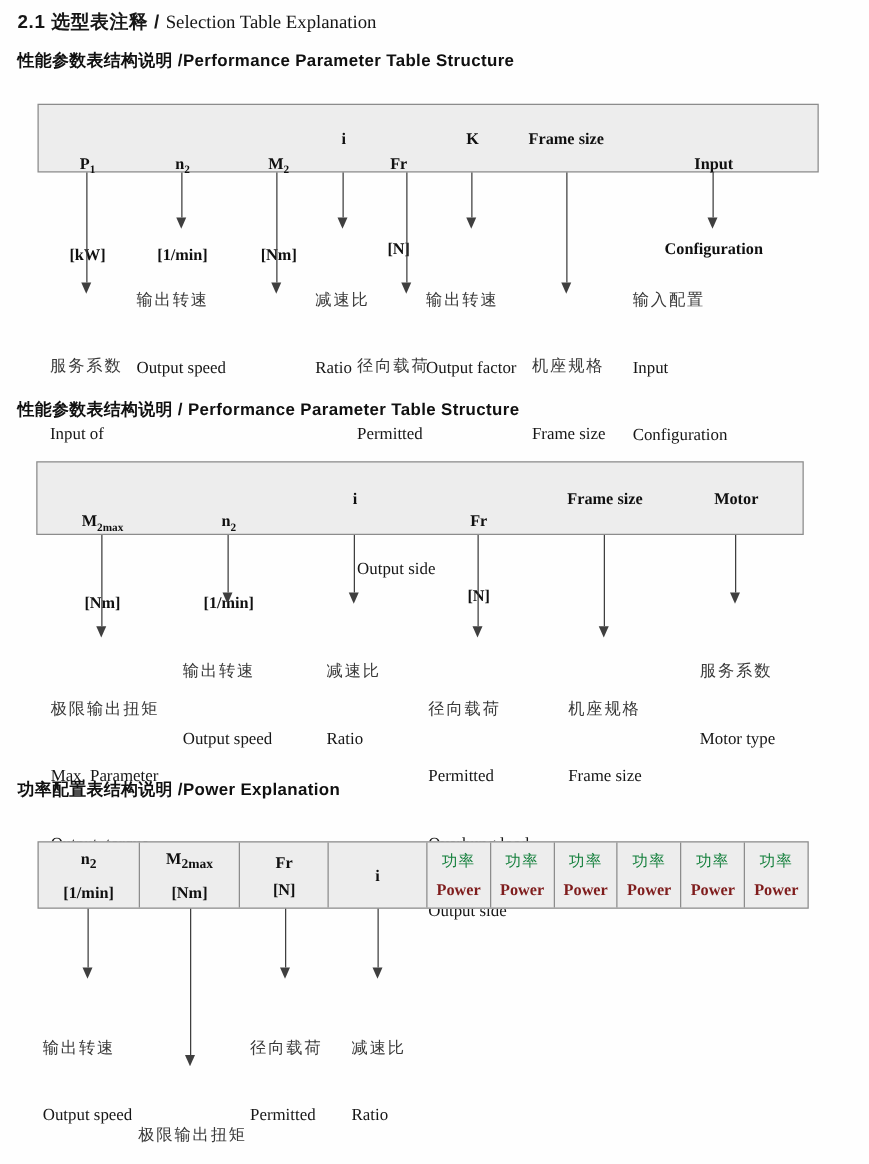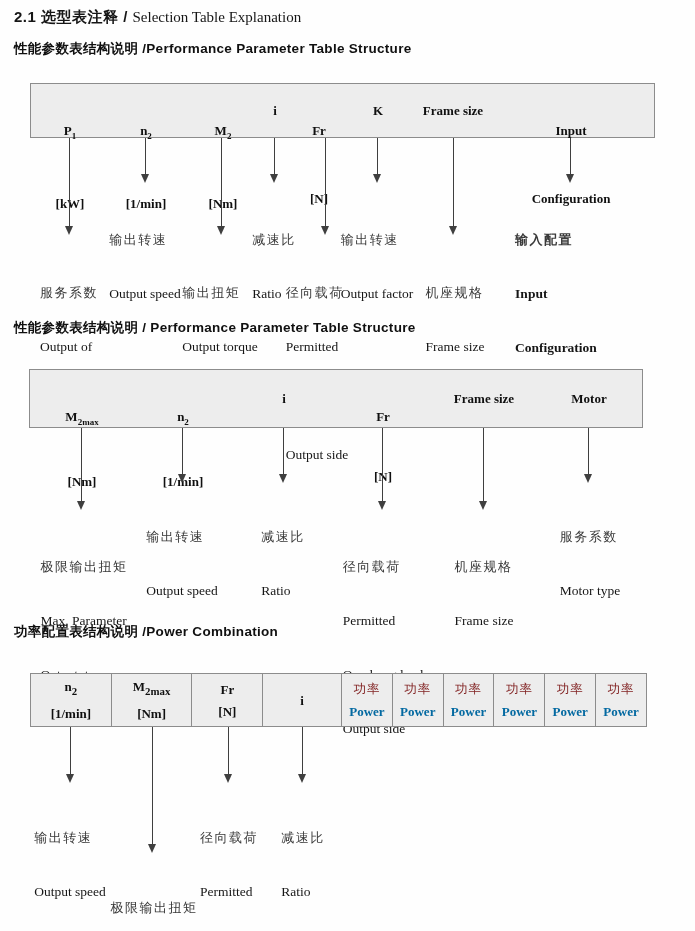--- a/index.html
+++ b/index.html
@@ -21,22 +21,22 @@
   .cell.one{top:50%;}
   .cx{transform:translateX(-50%);}
   .cell.one.cx{transform:translate(-50%,-50%);}
   
   .t3row{position:absolute;display:flex;width:100%;height:100%;}
   .t3cell{box-sizing:border-box;border-right:1px solid #8c8c8c;display:flex;flex-direction:column;
           justify-content:center;align-items:center;text-align:center;}
   .t3cell:last-child{border-right:none;}
   .t3cell .sym{font-weight:bold;font-size:13px;line-height:15px;color:#101010;}
   .t3cell .unit{font-weight:bold;font-size:13px;line-height:15px;margin-top:7px;color:#101010;}
-  .t3cell .zh{font-family:"Liberation Sans",sans-serif;font-size:12.5px;color:#7f1d1d;letter-spacing:1px;line-height:15px;}
-  .t3cell .en{font-weight:bold;font-size:13px;line-height:15px;margin-top:7px;color:#0369a1;}
+  .t3cell .zh{font-family:"Liberation Sans",sans-serif;font-size:12.5px;color:#15803d;letter-spacing:1px;line-height:15px;}
+  .t3cell .en{font-weight:bold;font-size:13px;line-height:15px;margin-top:7px;color:#7f1d1d;}
   
   .arrow{position:absolute;width:1px;background:#3f3f3f;}
   .arrow::after{content:"";position:absolute;top:100%;left:-4px;width:0;height:0;
     border-left:4.5px solid transparent;border-right:4.5px solid transparent;border-top:9px solid #3f3f3f;}
   
   .callout{position:absolute;white-space:pre;}
   .callout .zh{font-family:"Liberation Sans",sans-serif;font-size:13px;color:#3a3a3a;letter-spacing:1.5px;line-height:18px;}
   .callout .en{font-family:"Liberation Serif",serif;font-size:13.5px;color:#161616;line-height:18px;}
 </style>
 </head>
@@ -94,34 +94,30 @@
     <div class="en">Output speed</div>
   </div>
   <div class="callout cx" style="left:274px;top:195px;">
     <div class="zh">减速比</div>
     <div class="en">Ratio</div>
   </div>
   <div class="callout cx" style="left:377px;top:195px;">
     <div class="zh">输出转速</div>
     <div class="en">Output factor</div>
   </div>
-  <div class="callout cx" style="left:556px;top:195px;font-weight:bold;">
+  <div class="callout cx" style="left:544px;top:195px;">
     <div class="zh">输入配置</div>
     <div class="en">Input</div>
     <div class="en">Configuration</div>
   </div>
 
   <div class="callout cx" style="left:69px;top:248px;">
     <div class="zh">服务系数</div>
-    <div class="en">Output of</div>
+    <div class="en">Input of</div>
     <div class="en">motor</div>
-  </div>
-  <div class="callout cx" style="left:220px;top:248px;">
-    <div class="zh">输出扭矩</div>
-    <div class="en">Output torque</div>
   </div>
   <div class="callout cx" style="left:326px;top:248px;">
     <div class="zh">径向载荷</div>
     <div class="en">Permitted</div>
     <div class="en">Overhung load</div>
     <div class="en">Output side</div>
   </div>
   <div class="callout cx" style="left:455px;top:248px;">
     <div class="zh">机座规格</div>
     <div class="en">Frame size</div>
@@ -182,21 +178,21 @@
     <div class="zh">径向载荷</div>
     <div class="en">Permitted</div>
     <div class="en">Overhung load</div>
     <div class="en">Output side</div>
   </div>
   <div class="callout cx" style="left:484px;top:522px;">
     <div class="zh">机座规格</div>
     <div class="en">Frame size</div>
   </div>
 
-  <div class="sec-heading" style="top:623px;">功率配置表结构说明 /Power Combination</div>
+  <div class="sec-heading" style="top:623px;">功率配置表结构说明 /Power Explanation</div>
 
   <div class="ptable" style="left:30px;top:673px;width:617px;height:54px;">
     <div class="t3row">
       <div class="t3cell" style="width:81px;">
         <div class="sym"><span>n</span><sub>2</sub></div>
         <div class="unit">[1/min]</div>
       </div>
       <div class="t3cell" style="width:81px;">
         <div class="sym"><span>M</span><sub>2max</sub></div>
         <div class="unit">[Nm]</div>

